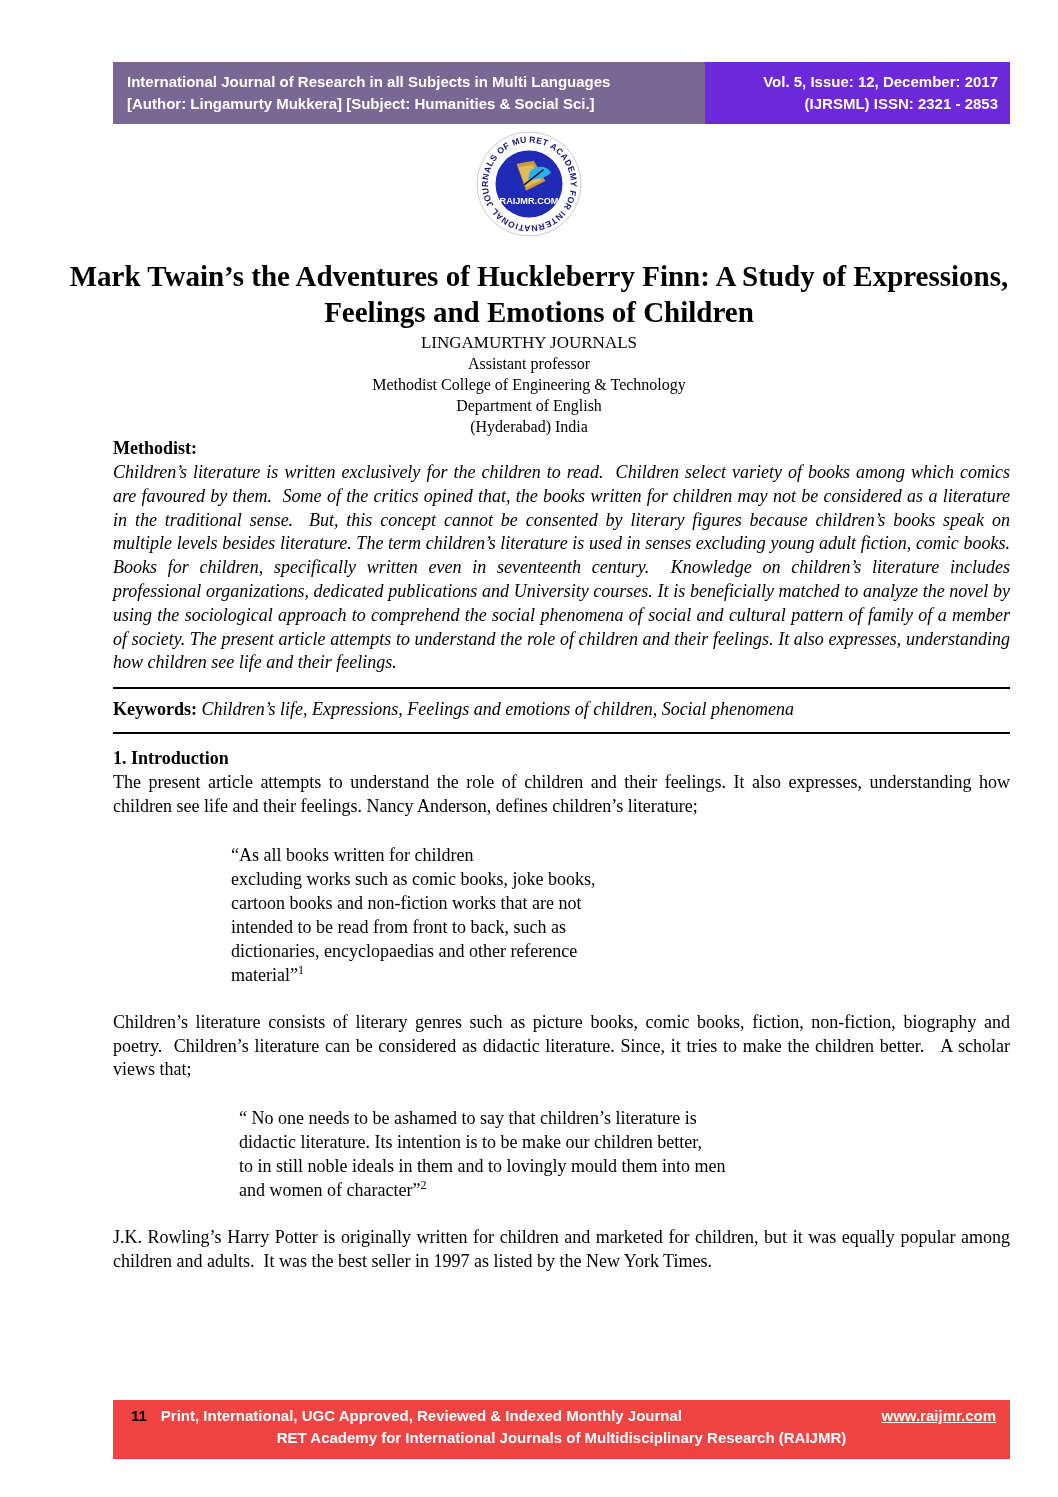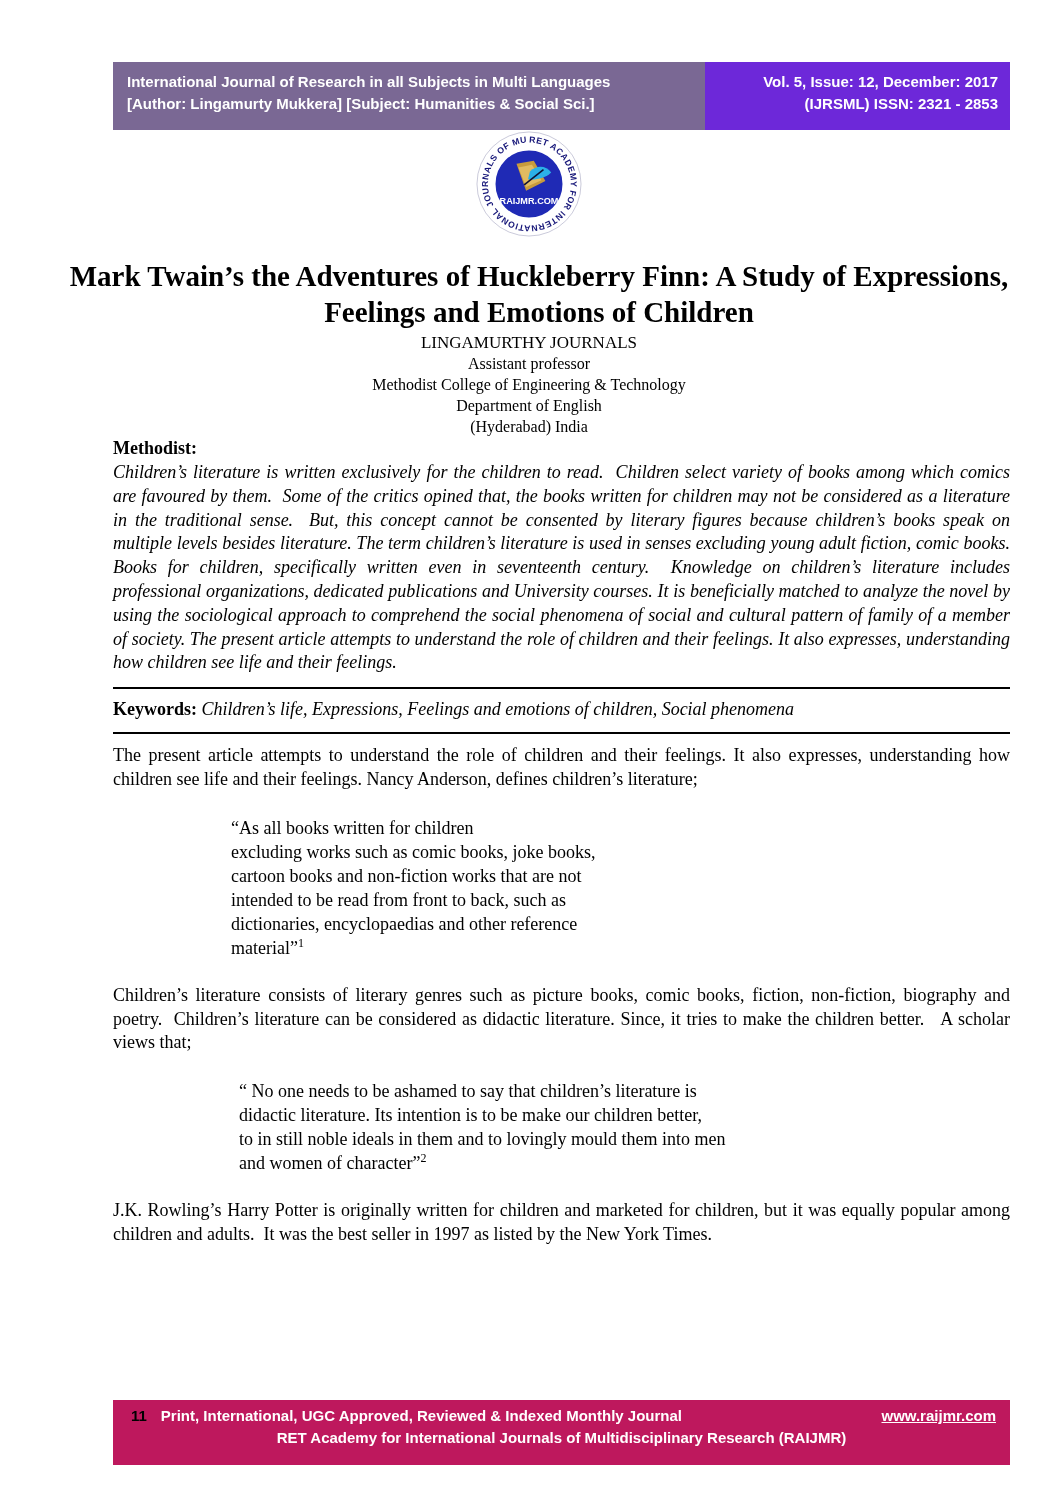--- a/index.html
+++ b/index.html
@@ -14,21 +14,21 @@
   
   .header{
     position:absolute;left:113px;top:62px;right:48px;
     display:flex;
     font-family:"Liberation Sans", sans-serif;
     font-weight:bold;font-size:15px;line-height:22px;
   }
   .header-left{
     background:#7a6894;color:#ffffff;
     flex:1 1 auto;
-    padding:9px 10px 15px 14px;
+    padding:9px 10px 9px 14px;
   }
   .header-right{
     background:#6d28d9;color:#ffffff;
     width:283px;flex:0 0 auto;
     padding:9px 12px 9px 10px;
     text-align:right;
   }
   
   .logo-wrap{
     position:absolute;left:0;right:0;top:131px;
@@ -66,24 +66,24 @@
   .quote{
     margin:24px 0 24px 118px;
     font-size:18px;line-height:24px;
     white-space:pre-line;
   }
   .quote.q2{margin-left:126px;}
   sup{font-size:12px;line-height:0;}
   
   .footer{
     position:absolute;left:113px;right:48px;top:1400px;
-    background:#be185d;color:#ffffff;
+    background:#ef4444;color:#ffffff;
     font-family:"Liberation Sans", sans-serif;
     font-weight:bold;font-size:15px;line-height:22px;
-    padding:5px 0 16px 0;
+    padding:5px 0 10px 0;
   }
   .footer-line1{display:flex;align-items:center;padding:0 14px 0 18px;}
   .footer-line1 .pageno{color:#000000;margin-right:14px;}
   .footer-line1 .f-text{flex:1 1 auto;}
   .footer-line1 .f-site{text-align:center;text-decoration:underline;}
   .footer-line2{text-align:center;}
 </style>
 </head>
 <body>
 
@@ -134,20 +134,21 @@
     <p class="abstract-text">Children’s literature is written exclusively for the children to read.  Children select variety of books among which comics are favoured by them.  Some of the critics opined that, the books written for children may not be considered as a literature in the traditional sense.  But, this concept cannot be consented by literary figures because children’s books speak on multiple levels besides literature. The term children’s literature is used in senses excluding young adult fiction, comic books.  Books for children, specifically written even in seventeenth century.  Knowledge on children’s literature includes professional organizations, dedicated publications and University courses. It is beneficially matched to analyze the novel by using the sociological approach to comprehend the social phenomena of social and cultural pattern of family of a member of society. The present article attempts to understand the role of children and their feelings. It also expresses, understanding how children see life and their feelings.</p>
 
     <hr class="rule">
 
     <p class="keywords">
       <span class="kw-label">Keywords:</span><span class="kw-text"> Children’s life, Expressions, Feelings and emotions of children, Social phenomena</span>
     </p>
 
     <hr class="rule">
 
+    <h2 class="intro-heading">1. Introduction</h2>
     <p class="para">The present article attempts to understand the role of children and their feelings. It also expresses, understanding how children see life and their feelings. Nancy Anderson, defines children’s literature;</p>
 
     <div class="quote"><span>“As all books written for children
 excluding works such as comic books, joke books,
 cartoon books and non-fiction works that are not
 intended to be read from front to back, such as
 dictionaries, encyclopaedias and other reference
 material”</span><sup>1</sup></div>
 
     <p class="para">Children’s literature consists of literary genres such as picture books, comic books, fiction, non-fiction, biography and poetry.  Children’s literature can be considered as didactic literature. Since, it tries to make the children better.   A scholar views that;</p>

